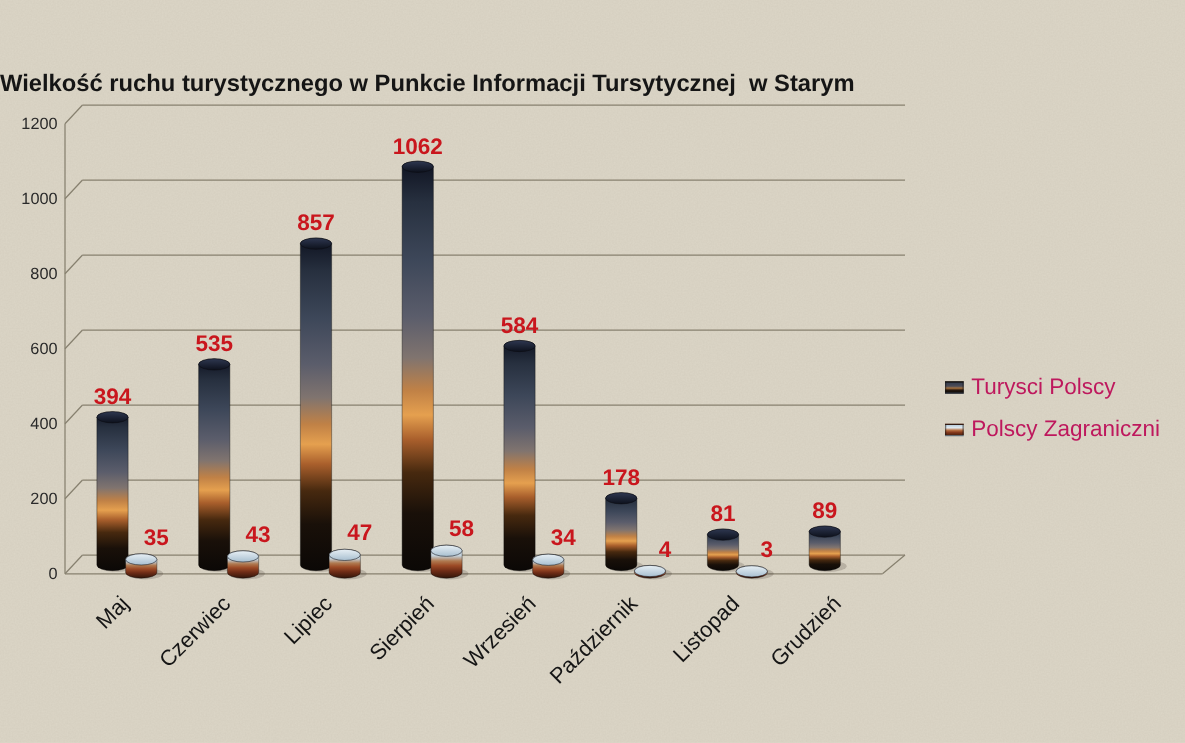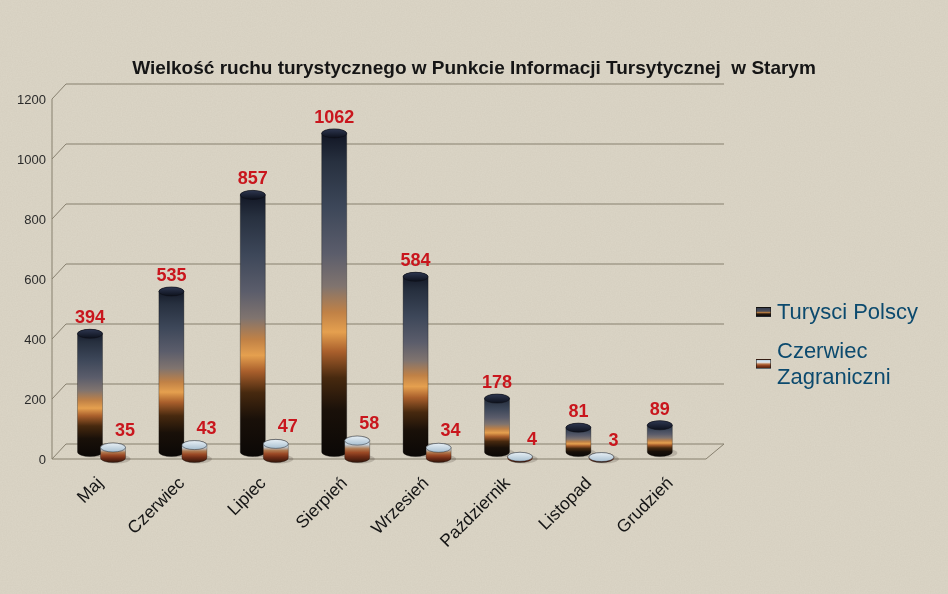--- a/index.html
+++ b/index.html
@@ -5,31 +5,31 @@
   html,body{margin:0;padding:0;}
   body{
     width:948px;height:594px;position:relative;overflow:hidden;
     background:#dcd6c7;
     font-family:"Liberation Sans", sans-serif;
   }
   .bg-layer{position:absolute;left:0;top:0;z-index:0;}
   .chart-layer{position:absolute;left:0;top:0;z-index:2;}
   .chart-title{
     position:absolute;left:0;top:8px;width:948px;z-index:3;
-    text-align:center;color:#151515;font-weight:bold;font-size:19px;line-height:24px;
+    text-align:left;color:#151515;font-weight:bold;font-size:19px;line-height:24px;
     white-space:pre-wrap;
   }
   .legend{
     position:absolute;left:756px;top:299px;z-index:3;
   }
   .legend-item{display:flex;align-items:center;margin-bottom:13px;}
   .legend-swatch{width:15px;height:10px;margin-right:6px;flex:0 0 auto;border:1px solid rgba(20,20,20,.55);box-sizing:border-box;}
   .swatch-polscy{background:linear-gradient(180deg,#343c4e 0%,#4e4e58 40%,#b97c3e 58%,#27180f 74%,#110d09 100%);}
   .swatch-zagraniczni{background:linear-gradient(180deg,#b9cedd 0%,#e2eaf0 28%,#b87244 52%,#8a3c1e 72%,#50220f 100%);}
-  .legend-label{font-size:22px;color:#0c4a6e;}
+  .legend-label{font-size:18px;color:#be185d;}
 </style>
 </head>
 <body>
 
 <svg class="bg-layer" width="948" height="594" aria-hidden="true">
   <defs>
     <filter id="paperNoise" x="0" y="0" width="100%" height="100%">
       <feTurbulence type="fractalNoise" baseFrequency="0.8" numOctaves="2" seed="7" stitchTiles="stitch"></feTurbulence>
       <feColorMatrix type="matrix" values="0 0 0 0 0.38  0 0 0 0 0.34  0 0 0 0 0.27  0 0 0 0.14 0"></feColorMatrix>
     </filter>
@@ -171,15 +171,15 @@
     </g>
 </svg>
 
 <div class="legend">
   <div class="legend-item">
     <span class="legend-swatch swatch-polscy"></span>
     <span class="legend-label">Turysci Polscy</span>
   </div>
   <div class="legend-item">
     <span class="legend-swatch swatch-zagraniczni"></span>
-    <span class="legend-label">Czerwiec Zagraniczni</span>
+    <span class="legend-label">Polscy Zagraniczni</span>
   </div>
 </div>
 
 </body></html>

